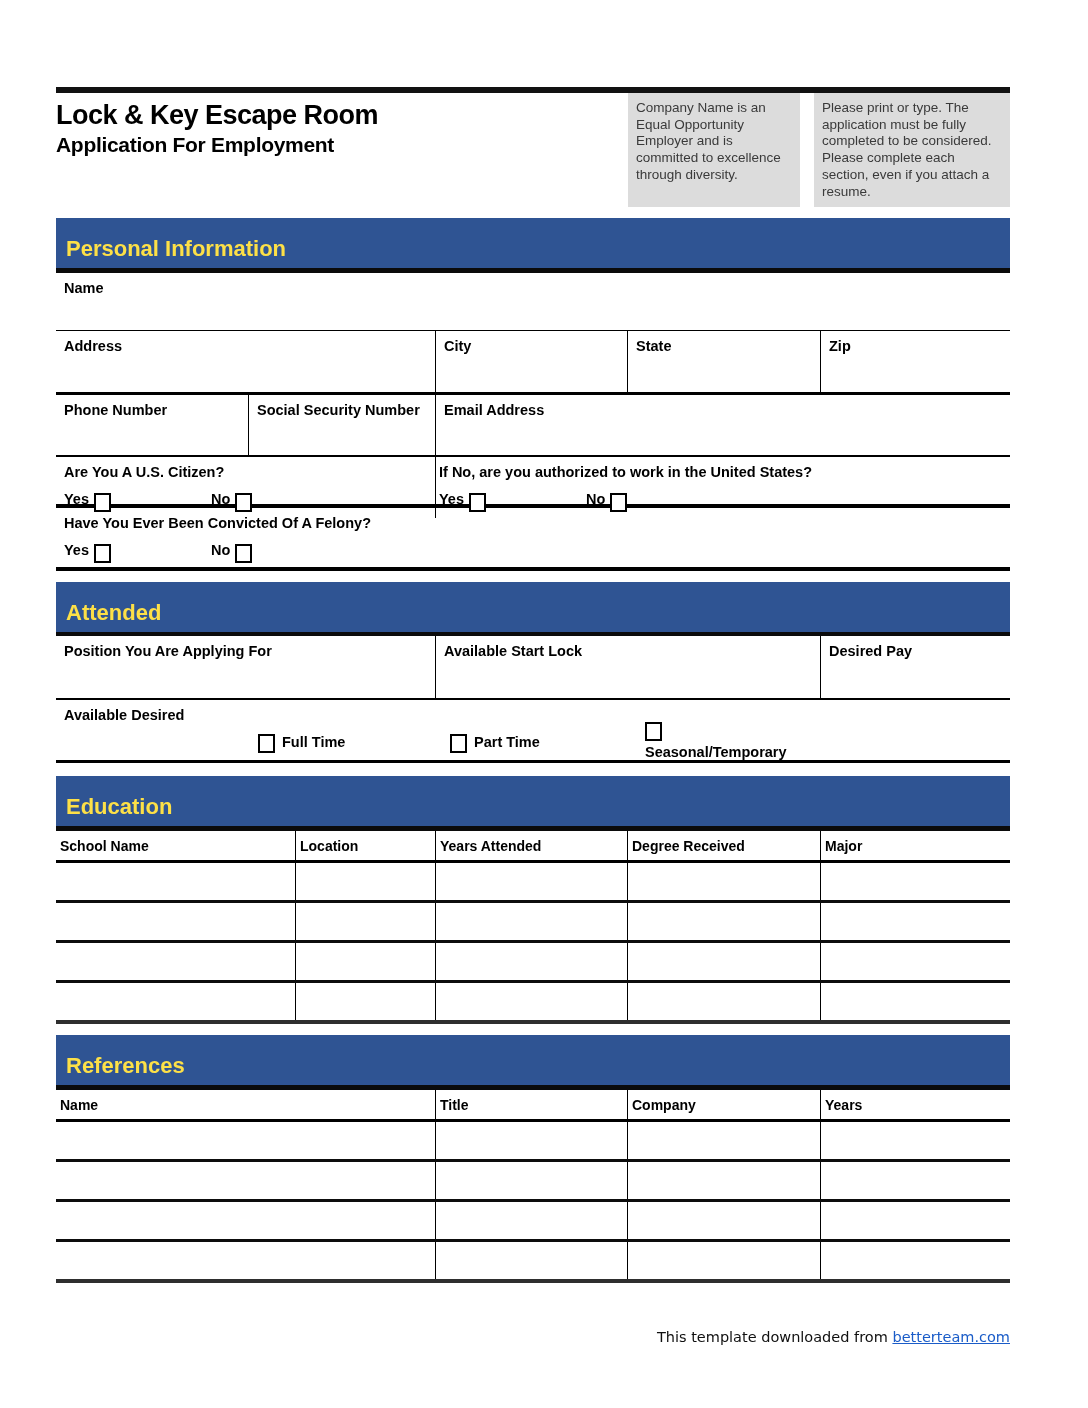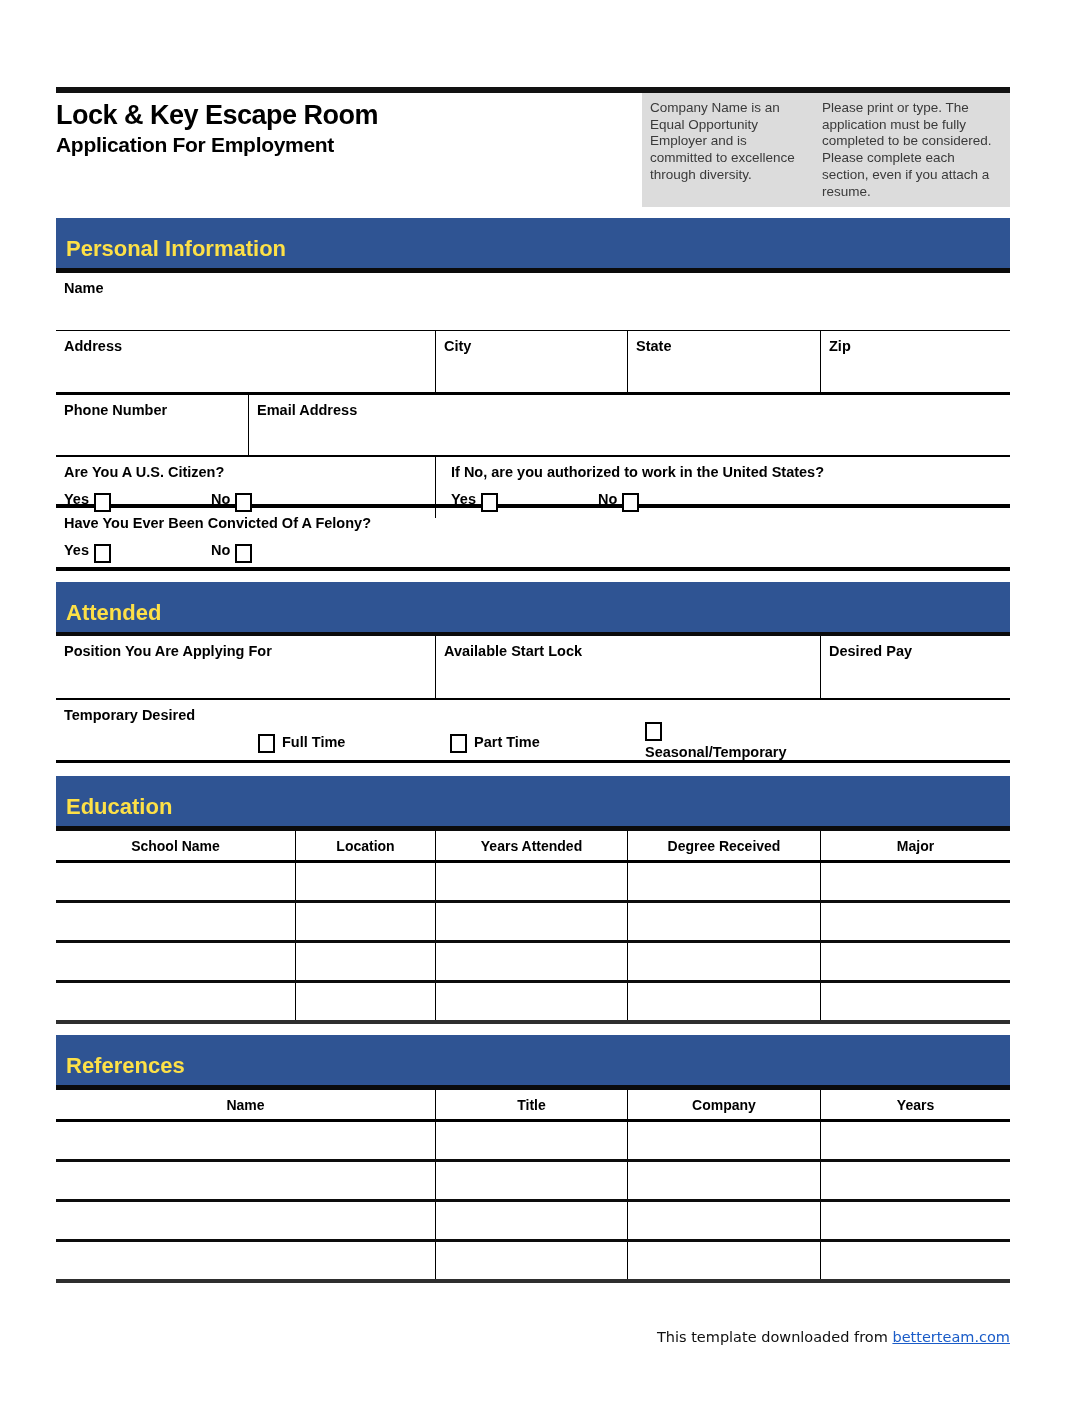--- a/index.html
+++ b/index.html
@@ -7,21 +7,21 @@
   body { width:1088px; height:1408px; font-family:"Liberation Sans", sans-serif; color:#000; position:relative; }
   .page { position:absolute; left:0; top:0; width:1088px; height:1408px; background:#fff; }
   .content { position:absolute; left:56px; top:87px; width:954px; }
 
   .top-rule { height:6px; background:#111; }
 
   .header { display:flex; height:114px; }
   .titles { flex:1 1 auto; padding-top:7px; }
   .company-title { font-size:27px; font-weight:bold; letter-spacing:-0.5px; line-height:1.15; }
   .app-subtitle { font-size:21px; font-weight:bold; letter-spacing:-0.3px; margin-top:2px; }
-  .notices { display:flex; }
+  .notices { display:flex; gap:14px; }
   .notice { background:var(--notice-bg,#DCDCDC); color:var(--notice-text,#3A3A3A);
             font-size:13.5px; line-height:1.24; padding:7px 8px; height:114px; }
   .notice.n1 { width:172px; }
   .notice.n2 { width:196px; }
 
   .bar { height:55px; margin-top:11px; background:var(--section-blue,#2F5493);
          border-bottom:5px solid #0b0b0b; color:#fde047; font-size:22px; font-weight:bold;
          display:flex; align-items:flex-end; padding:0 0 6px 10px; }
 
   .flabel { font-size:14.5px; font-weight:bold; }
@@ -52,21 +52,21 @@
               background:#fff; margin-left:5px; margin-top:2px; }
 
   .opt { position:absolute; display:flex; align-items:flex-start; }
   .opt .checkbox { margin-left:0; margin-right:7px; margin-top:0; }
   .opt-ft { left:202px; top:34px; }
   .opt-pt { left:394px; top:34px; }
   .opt-st { left:589px; top:22px; flex-direction:column; }
   .opt-st .flabel { margin-top:3px; }
 
   .thead { border-bottom:3px solid #000; }
-  .thead .cell { padding:7px 4px 6px; text-align:center; font-size:14px; font-weight:bold; }
+  .thead .cell { padding:7px 4px 6px; text-align:left; font-size:14px; font-weight:bold; }
   .trow { height:40px; border-bottom:3px solid #0d0d0d; }
   .trow.last { height:41px; border-bottom:4px solid #2e2e2e; }
   .trow .cell { height:100%; }
 
   .footer { margin-top:46px; text-align:right; font-family:"DejaVu Sans", sans-serif;
             font-size:14.5px; color:#101010; }
   .footer a { color:var(--link-blue,#1A5CC8); text-decoration:underline; font-weight:normal; }
 </style>
 </head>
 <body>
@@ -106,35 +106,38 @@
       <div class="cell">
         <span class="flabel">Zip</span>
       </div>
     </div>
 
     <div class="grid cols-phone row-phone">
       <div class="cell">
         <span class="flabel">Phone Number</span>
       </div>
       <div class="cell">
+        <span class="flabel">Social Security Number</span>
+      </div>
+      <div class="cell">
         <span class="flabel">Email Address</span>
       </div>
     </div>
 
     <div class="grid cols-cit row-citizen">
       <div class="cell">
         <span class="flabel">Are You A U.S. Citizen?</span>
         <div class="yn-line">
           <span class="yn-label">Yes</span>
           <span class="checkbox"></span>
           <span class="yn-label no">No</span>
           <span class="checkbox"></span>
         </div>
       </div>
-      <div class="cell" style="padding-left:15px;">
+      <div class="cell" style="padding-left:3px;">
         <span class="flabel">If No, are you authorized to work in the United States?</span>
         <div class="yn-line">
           <span class="yn-label">Yes</span>
           <span class="checkbox"></span>
           <span class="yn-label no">No</span>
           <span class="checkbox"></span>
         </div>
       </div>
     </div>
 
@@ -156,21 +159,21 @@
       </div>
       <div class="cell">
         <span class="flabel">Available Start Lock</span>
       </div>
       <div class="cell">
         <span class="flabel">Desired Pay</span>
       </div>
     </div>
 
     <div class="row-emp">
-      <span class="flabel">Temporary Desired</span>
+      <span class="flabel">Available Desired</span>
       <div class="opt opt-ft">
         <span class="checkbox"></span>
         <span class="flabel">Full Time</span>
       </div>
       <div class="opt opt-pt">
         <span class="checkbox"></span>
         <span class="flabel">Part Time</span>
       </div>
       <div class="opt opt-st">
         <span class="checkbox"></span>

